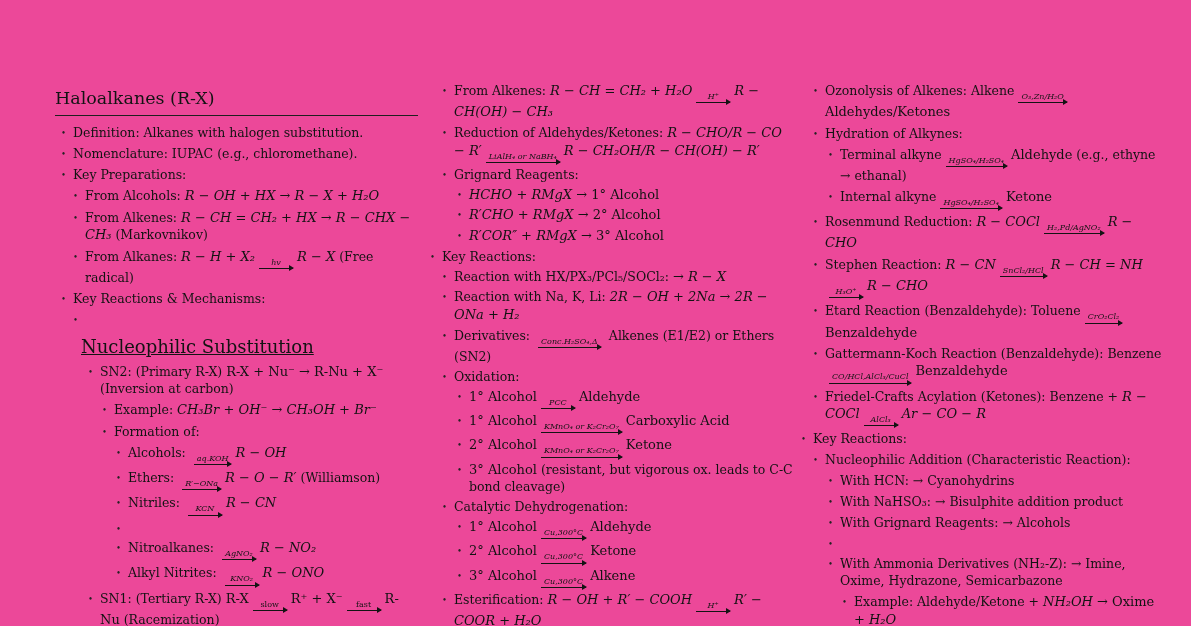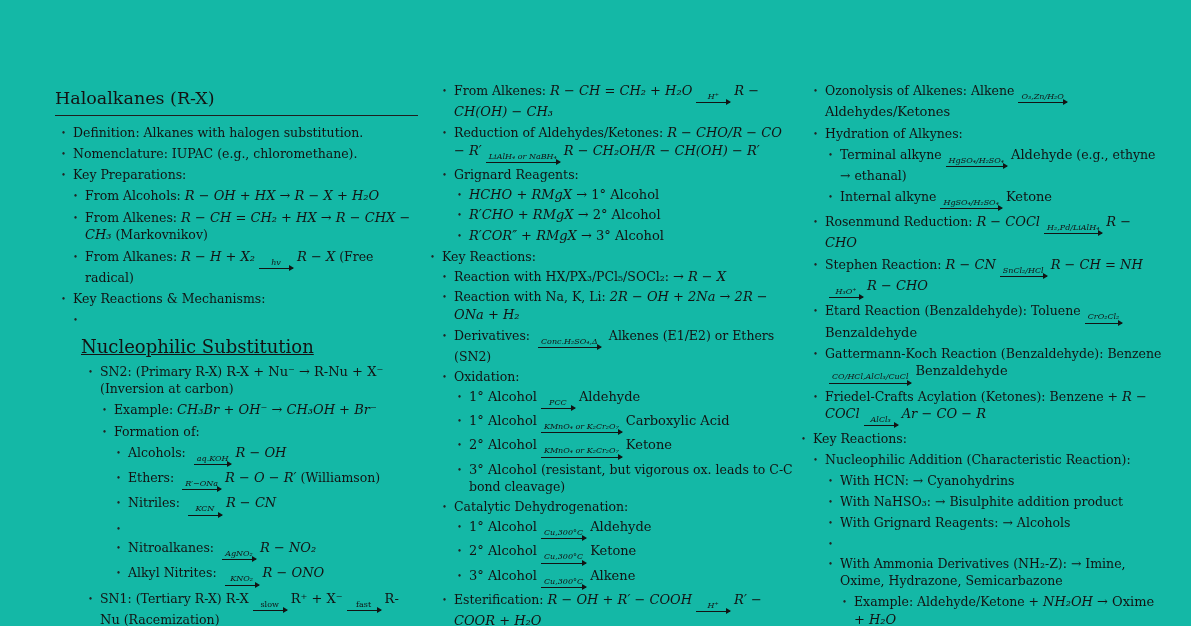--- a/index.html
+++ b/index.html
@@ -1,16 +1,16 @@
 <!DOCTYPE html>
 <html><head>
 <meta charset="utf-8">
 <style>
   html,body{margin:0;padding:0;background:#e8e8e8;}
-  .page{position:relative;width:1191px;height:626px;background:#14b8a6;overflow:hidden;
+  .page{position:relative;width:1191px;height:626px;background:#ec4899;overflow:hidden;
         font-family:"DejaVu Serif","Liberation Serif",serif;color:#131313;}
   .col{position:absolute;top:82px;}
   #col-left{left:55px;width:363px;}
   #col-middle{left:424px;width:372px;}
   #col-right{left:795px;width:372px;}
 
   .h1{font-size:17.5px;margin:6px 0 8px 0;padding-bottom:7px;border-bottom:1.6px solid #1f1f1f;}
   .h3{font-size:18px;margin:9px 0 6px 26px;text-decoration:underline;}
 
   .itm{display:flex;align-items:flex-start;margin:0 0 4px 0;font-size:12.5px;line-height:1.36;}
@@ -272,21 +272,21 @@
       <div class="itm lvl2">
         <span class="blt">•</span>
         <span class="ct"><span class="seg-t">Internal alkyne</span><span class="arr">
             <span class="al">HgSO₄/H₂SO₄</span>
             <span class="sh"></span>
           </span><span class="seg-r">Ketone</span></span>
       </div>
       <div class="itm lvl1">
         <span class="blt">•</span>
         <span class="ct"><span class="seg-t">Rosenmund Reduction: </span><span class="seg-m">R − COCl</span><span class="arr">
-            <span class="al">H₂,Pd/LiAlH₄</span>
+            <span class="al">H₂,Pd/AgNO₂</span>
             <span class="sh"></span>
           </span><span class="seg-m">R − CHO</span></span>
       </div>
       <div class="itm lvl1">
         <span class="blt">•</span>
         <span class="ct"><span class="seg-t">Stephen Reaction: </span><span class="seg-m">R − CN</span><span class="arr">
             <span class="al">SnCl₂/HCl</span>
             <span class="sh"></span>
           </span><span class="seg-m">R − CH = NH</span><span class="arr">
             <span class="al">H₃O⁺</span>

